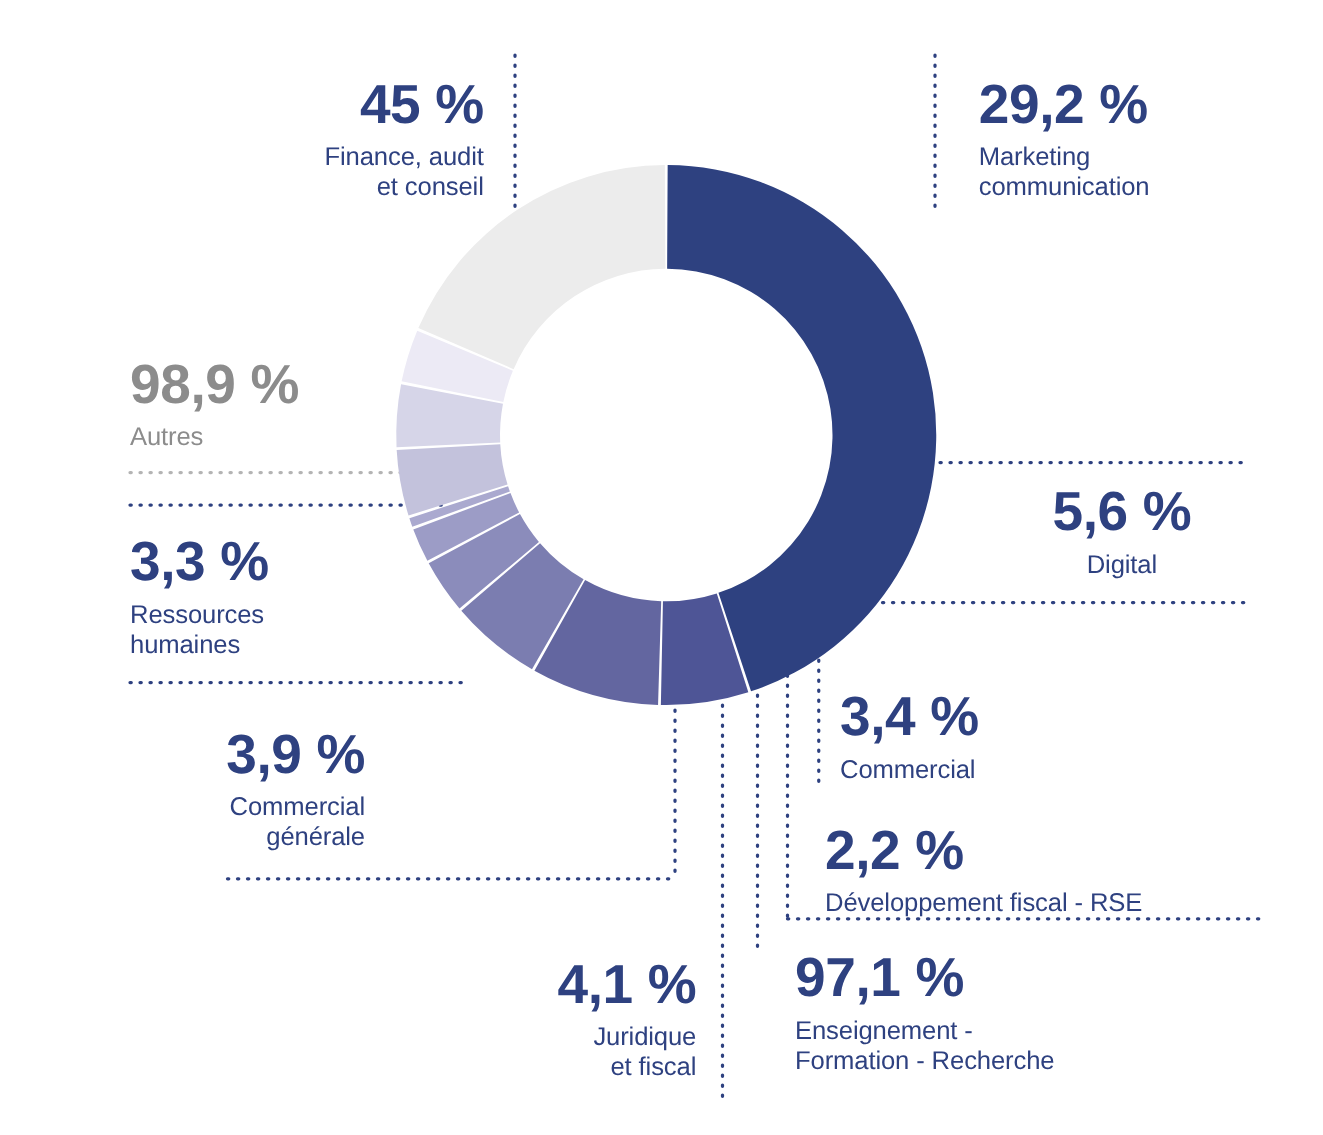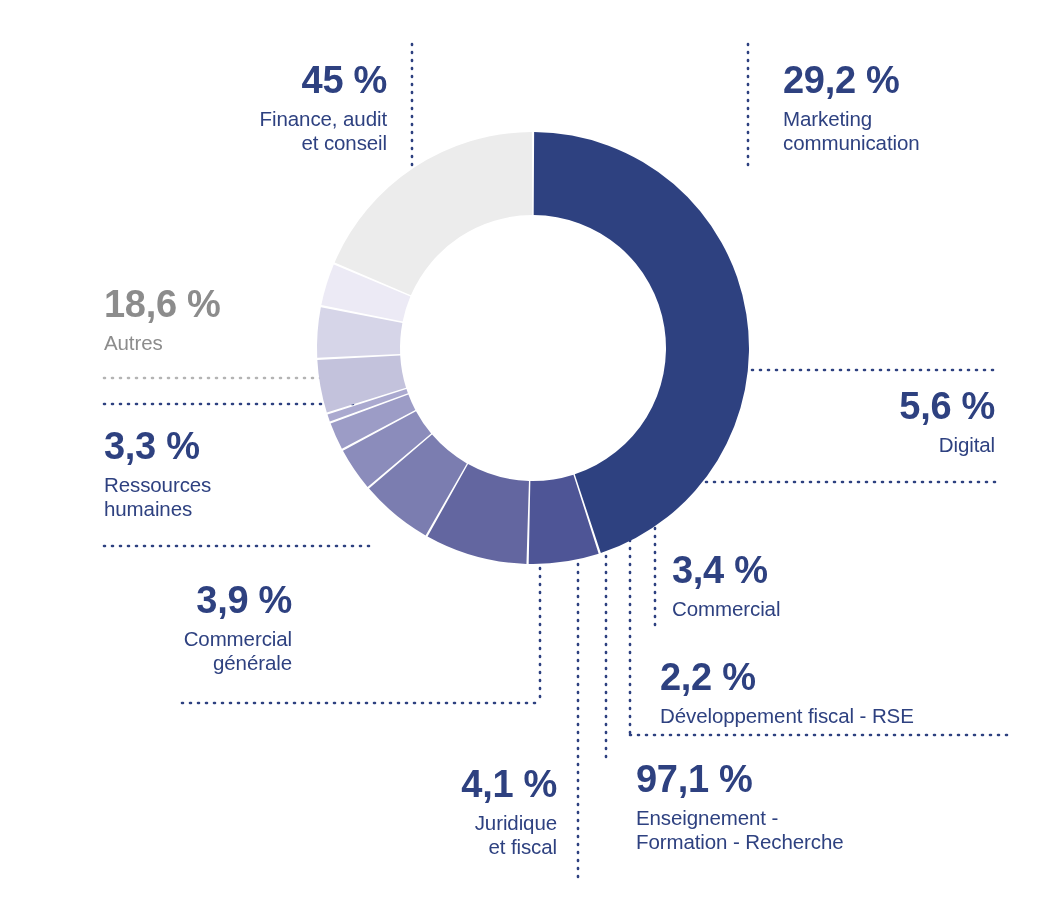--- a/index.html
+++ b/index.html
@@ -24,21 +24,21 @@
     left: 0;
     top: 0;
     width: 1058px;
     height: 908px;
   }
   .callout {
     position: absolute;
     line-height: 1.18;
   }
   .callout .pct {
-    font-size: 38px;
+    font-size: 44px;
     font-weight: 700;
     letter-spacing: -0.3px;
     color: #2e4180;
     white-space: nowrap;
     display: block;
     margin-bottom: 4px;
   }
   .callout .lbl {
     font-size: 20.5px;
     font-weight: 400;
@@ -51,21 +51,21 @@
   .callout.muted .lbl {
     color: #8c8c8c;
   }
   .align-right { text-align: right; }
   .align-left  { text-align: left;  }
 
   
   #co-finance    { left: 175px; top:  58px; width: 212px; }
   #co-marketing  { left: 783px; top:  58px; width: 250px; }
   #co-ingenierie { left: 800px; top: 272px; width: 195px; }
-  #co-digital    { left: 800px; top: 384px; width: 195px; }
+  #co-digital    { left: 800px; top: 384px; width: 195px; text-align: center; }
   #co-commercial { left: 672px; top: 548px; width: 280px; }
   #co-rse        { left: 660px; top: 655px; width: 360px; }
   #co-enseign    { left: 636px; top: 757px; width: 300px; }
   #co-juridique  { left: 360px; top: 762px; width: 197px; }
   #co-direction  { left: 140px; top: 578px; width: 152px; text-align: right; }
   #co-rh         { left: 104px; top: 424px; width: 210px; }
   #co-autres     { left: 104px; top: 282px; width: 212px; }
 </style>
 </head>
 <body>
@@ -165,17 +165,17 @@
 générale</span>
   </div>
 
   <div class="callout align-left" id="co-rh">
     <span class="pct">3,3 %</span>
     <span class="lbl">Ressources
 humaines</span>
   </div>
 
   <div class="callout align-left muted" id="co-autres">
-    <span class="pct">18,6 %</span>
+    <span class="pct">98,9 %</span>
     <span class="lbl">Autres</span>
   </div>
 
 </div>
 
 </body></html>

